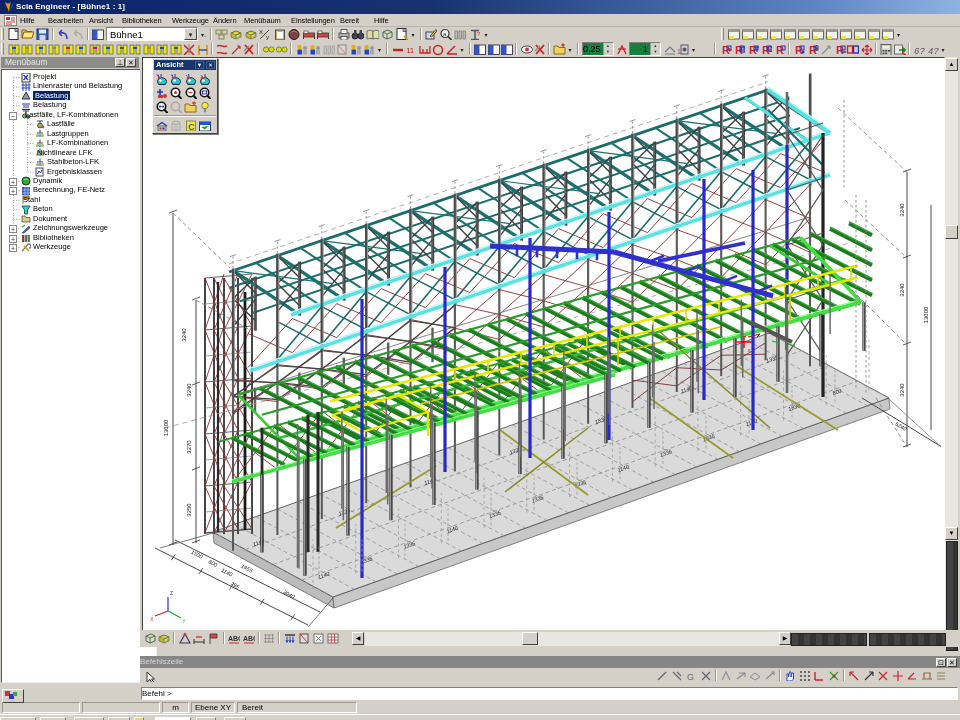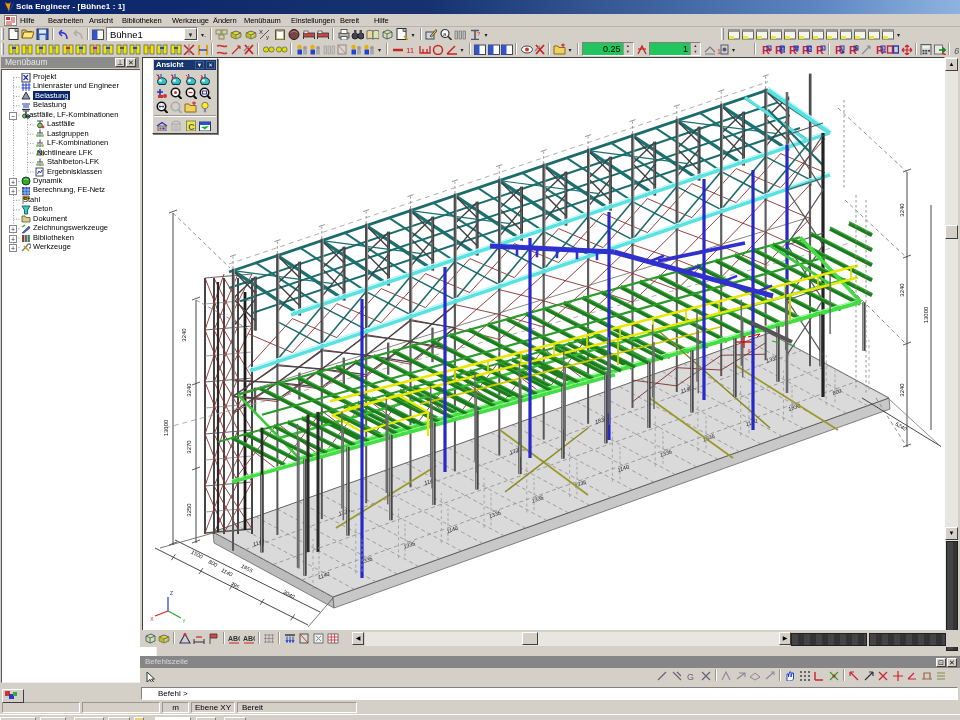--- a/index.html
+++ b/index.html
@@ -11,21 +11,21 @@
 .tbi{display:inline-block;width:14.5px;height:14px;margin:0;padding:1px 0.5px;vertical-align:top;background:#d4d0c8}
 #row2 .tbi{width:13.5px}
 .tbi.sm{width:14px}
 .tsep{display:inline-block;width:2px;height:12px;margin:1px 2px;border-left:1px solid #9a968e;border-right:1px solid #fff;vertical-align:top}
 .grip{display:inline-block;width:3px;height:12px;margin:1px 2px 0 1px;border-left:1px solid #fff;border-right:1px solid #888;vertical-align:top}
 .ddot{display:inline-block;width:9px;height:14px;font-size:6px;color:#222;vertical-align:top;text-align:center;line-height:16px}
 .dd2{font-size:8px}
 .combo{display:inline-block;width:92px;height:14px;background:#fff;border:1px solid;border-color:#808080 #fff #fff #808080;vertical-align:top;position:relative;margin:0 1px}
 .comboval{position:absolute;left:3px;top:0.5px;font-size:9.5px;color:#000}
 .combobtn{position:absolute;right:0;top:0;width:13px;height:12px;background:#d4d0c8;border:1px solid;border-color:#fff #404040 #404040 #fff;font-size:6px;text-align:center;line-height:12px;color:#222}
-.spinbox{display:inline-block;width:52px;height:14px;background:#22c55e;border:1px solid;border-color:#808080 #fff #fff #808080;vertical-align:top;position:relative;margin:0 1px}
+.spinbox{display:inline-block;width:32px;height:14px;background:#15803d;border:1px solid;border-color:#808080 #fff #fff #808080;vertical-align:top;position:relative;margin:0 1px}
 .spinval{position:absolute;right:12px;top:1px;font-size:9px;color:#000}
 .spinarr{position:absolute;right:0;top:0;width:10px;height:12px;background:#d4d0c8;border-left:1px solid #999;font-size:4.5px;line-height:6px;text-align:center;color:#333}
 .sa{display:block;height:6px}
 #panel{position:absolute;left:0;top:57px;width:140px;height:648px;background:#d4d0c8}
 #paneltitle{position:absolute;left:1px;top:0px;width:138px;height:11px;background:#8c8c8c;color:#e8e8e8;font-size:8.5px;padding-left:4px;line-height:11px}
 .ptbtn{position:absolute;top:1px;width:10px;height:9px;background:#d4d0c8;border:1px solid;border-color:#fff #404040 #404040 #fff;font-size:7px;line-height:8px;text-align:center;color:#111}
 #treebox{position:absolute;left:1px;top:12px;width:156px;height:614px;background:#fff;border:1px solid;border-color:#555 #eee #eee #555}
 .tlabel{position:absolute;font-size:7.5px;color:#000;white-space:nowrap}
 .treesel{background:#0a246a;color:#fff;padding:0 2px}
 .ticon{position:absolute}
@@ -35,23 +35,23 @@
 #vsvg{position:absolute;left:144px;top:58px}
 #ansicht{position:absolute;left:152px;top:58px;width:66px;height:76px;background:#d4d0c8;border:1px solid;border-color:#fff #404040 #404040 #fff;box-shadow:1px 1px 0 #808080}
 #anstitle{position:absolute;left:1px;top:1px;width:62px;height:10px;background:#17366e;color:#fff;font-size:7.5px;font-weight:bold;padding-left:2px;line-height:10px}
 .ansbtn{position:absolute;top:2px;width:9px;height:8px;background:#17366e;border:1px solid #3a5a9a;font-size:5.5px;line-height:7px;text-align:center;color:#fff}
 .ansgroove{display:inline-block;width:62px;height:2px;border-top:1px solid #999;border-bottom:1px solid #fff;vertical-align:top;margin:1px 0}
 #ansicons{position:absolute;left:1px;top:13px;width:64px;font-size:0}
 #ansicons .tbi{margin:0}
 #vscroll{position:absolute;left:945px;top:57px;width:13px;height:575px;background:#e8e6e0}
 .scrbtn{position:absolute;width:13px;height:13px;background:#d4d0c8;border:1px solid;border-color:#fff #404040 #404040 #fff;font-size:6px;text-align:center;line-height:11px;color:#000}
 #hscrollzone{position:absolute;left:140px;top:630px;width:820px;height:17px;background:#d4d0c8}
-#befehlbar{position:absolute;left:140px;top:656px;width:820px;height:12px;background:#868686;color:#d8d8d8;font-size:8px;padding-left:5px;line-height:12px}
+#befehlbar{position:absolute;left:140px;top:656px;width:820px;height:12px;background:#868686;color:#d8d8d8;font-size:8px;line-height:12px}
 #snaprow{position:absolute;left:140px;top:668px;width:820px;height:18px;background:#d4d0c8}
-#befehl{position:absolute;left:141px;top:687px;width:817px;height:13px;background:#fff;border:1px solid;border-color:#808080 #fff #fff #808080;font-size:8px;padding:1px 0 0 16px}
+#befehl{position:absolute;left:141px;top:687px;width:817px;height:13px;background:#fff;border:1px solid;border-color:#808080 #fff #fff #808080;font-size:8px;padding:1px 0 0 0}
 #statusbar{position:absolute;left:0;top:701px;width:960px;height:13px;background:#d4d0c8;font-size:8px}
 .stcell{position:absolute;top:1px;height:11px;border:1px solid;border-color:#9a968e #fff #fff #9a968e;text-align:center;line-height:10px;color:#000}
 #bottomstrip{position:absolute;left:0;top:714px;width:960px;height:6px;background:#d4d0c8;border-top:1px solid #fff}
 .bstub{position:absolute;top:2px;height:5px;background:#d4d0c8;border:1px solid;border-color:#fff #808080 #d4d0c8 #fff}
 #tabbtn{position:absolute;left:2px;top:689px;width:22px;height:14px;background:#d4d0c8;border:1px solid;border-color:#fff #404040 #404040 #fff}
 .darkblk{position:absolute;background:#3a3a3a;border:1px solid #222;background-image:repeating-linear-gradient(90deg,#444 0 6px,#333 6px 12px)}
 </style></head><body>
 <div id="titlebar">Scia Engineer - [Bühne1 : 1]</div>
 <div id="titleicon">
     <svg width="13" height="12" style="display:block">
@@ -448,21 +448,21 @@
           <rect x="1" y="0" width="8" height="9" fill="#fff" stroke="#334"></rect>
           <path d="M2.5 2 L7 7 M7 2 L2.5 7" stroke="#2233bb" stroke-width="1.2"></path>
         </svg>
       </span>
       <span class="tlabel" style="left:31px;top:2.0px">Projekt</span>
       <span class="ticon" style="left:19px;top:11.95px">
         <svg width="10" height="10" style="display:block">
           <path d="M2 1 L2 9 M5 1 L5 9 M8 1 L8 9 M0.5 3 L9.5 3 M0.5 6 L9.5 6" stroke="#2244cc" stroke-width="1"></path>
         </svg>
       </span>
-      <span class="tlabel" style="left:31px;top:11.45px">Linienraster und Engineer</span>
+      <span class="tlabel" style="left:31px;top:11.45px">Linienraster und Belastung</span>
       <span class="ticon" style="left:19px;top:21.4px">
         <svg width="10" height="10" style="display:block">
           <path d="M1 8 L5 1 L9 8 Z" fill="#8899aa" stroke="#334"></path>
         </svg>
       </span>
       <span class="tlabel treesel" style="left:31px;top:20.9px">Belastung</span>
       <span class="ticon" style="left:19px;top:30.849999999999998px">
         <svg width="10" height="10" style="display:block">
           <path d="M1 3 L9 3 M3 4 L3 7 M5 4 L5 7 M7 4 L7 7" stroke="#2233bb" stroke-width="1"></path>
           <path d="M1 8.5 L9 8.5" stroke="#334" stroke-width="1.3"></path>

